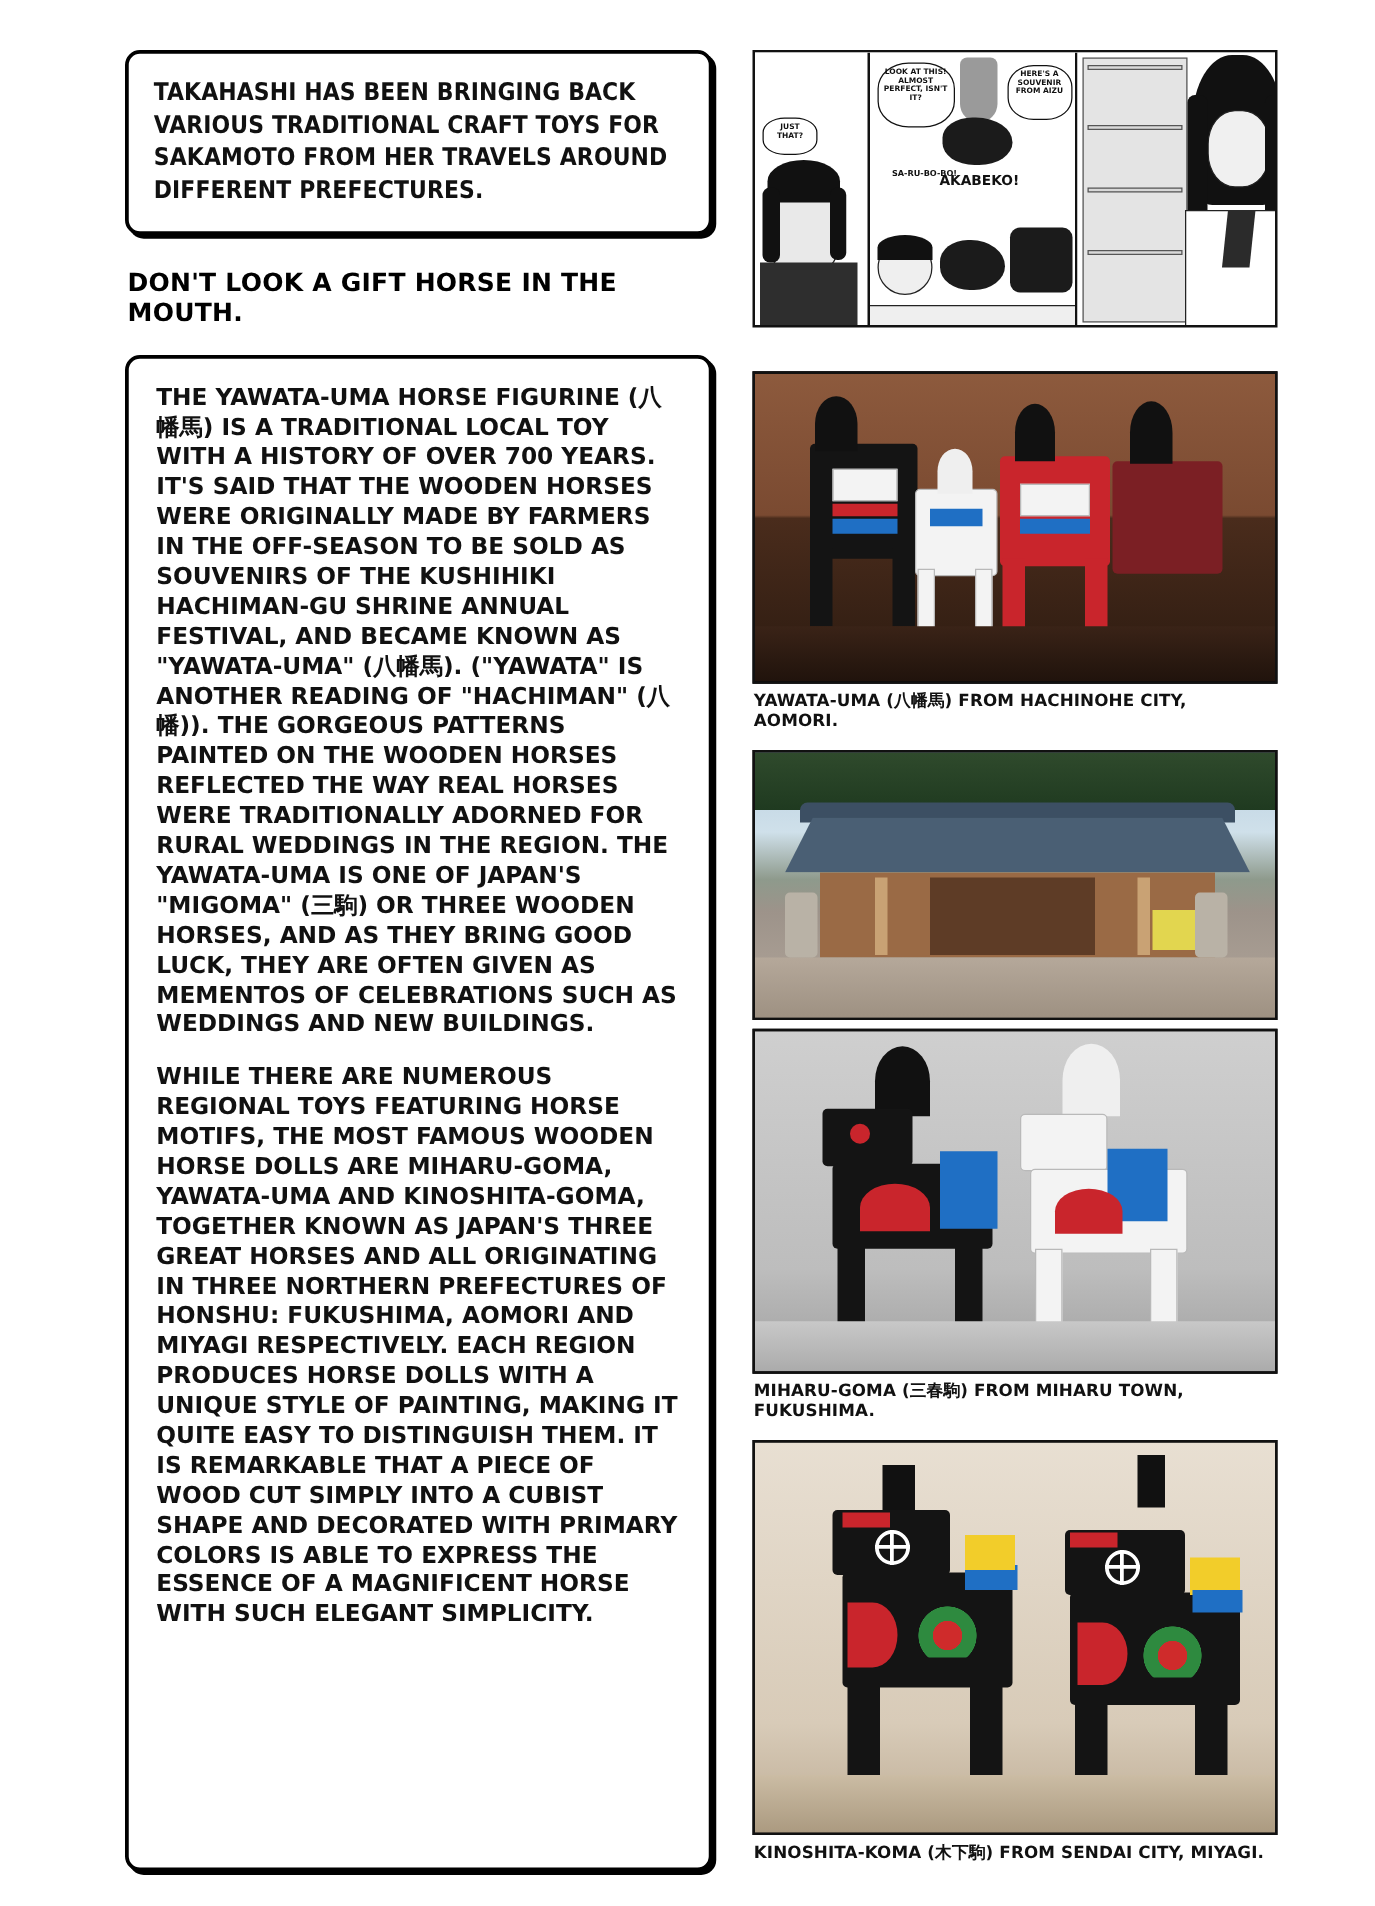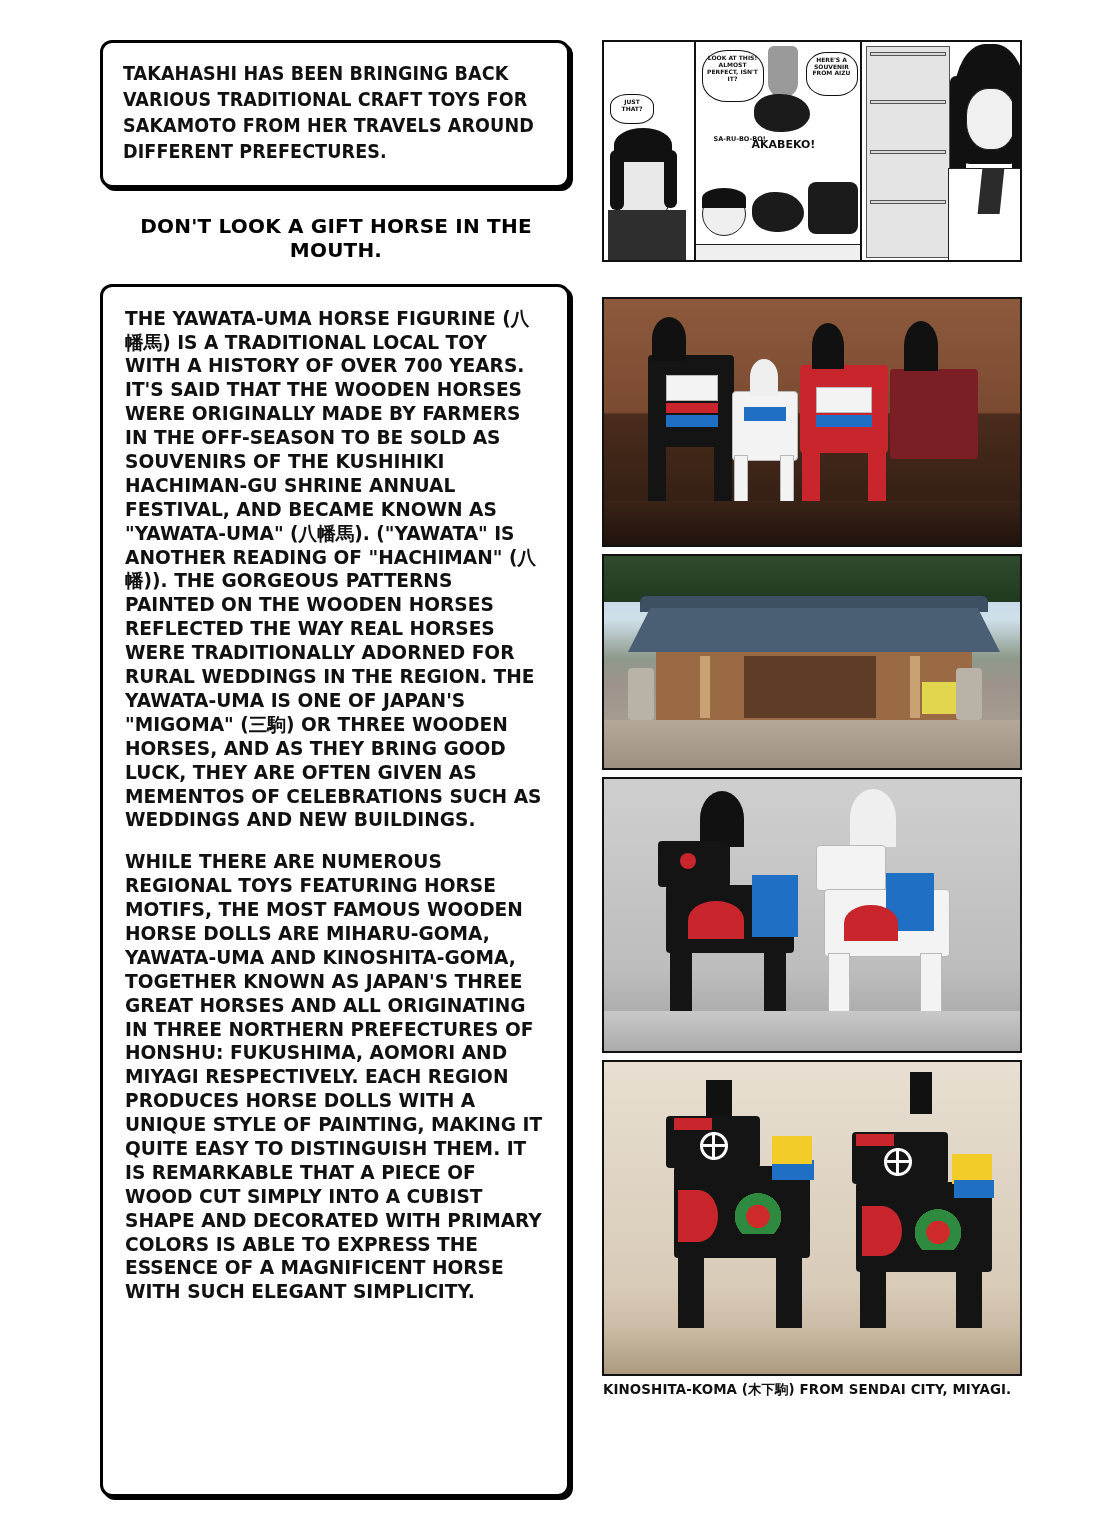--- a/index.html
+++ b/index.html
@@ -48,21 +48,20 @@
     color: #111;
   }
 
   .tagline {
     margin: 26px 0 22px 2px;
     font-size: 20px;
     font-weight: 800;
     letter-spacing: 0.2px;
     text-transform: uppercase;
     color: #000;
-    text-align: center;
   }
 
   .body-box {
     border: 3px solid #000;
     border-radius: 12px;
     padding: 20px 22px 24px 22px;
     background: #fff;
     box-shadow: 3px 3px 0 #000;
     flex: 1;
   }
@@ -246,20 +245,21 @@
           <div class="horse red" style="left:264px;top:148px;width:18px;height:56px;"></div>
           <div class="mane" style="left:208px;top:24px;width:32px;height:46px;border-radius:50% 50% 0 0;"></div>
           <div class="trim wht" style="left:212px;top:88px;width:56px;height:26px;"></div>
           <div class="trim bl" style="left:212px;top:116px;width:56px;height:12px;"></div>
 
           <div class="horse blk" style="left:286px;top:70px;width:88px;height:90px;border-radius:4px;background:#7b1f24;"></div>
           <div class="mane" style="left:300px;top:22px;width:34px;height:50px;border-radius:50% 50% 0 0;"></div>
           <div style="position:absolute;left:0;bottom:0;width:100%;height:44px;background:linear-gradient(#3a2317,#20130c);"></div>
         </div>
       </div>
+      <div class="figcap">YAWATA-UMA (八幡馬) FROM HACHINOHE CITY, AOMORI.</div>
     </div>
 
     <div class="figure">
       <div class="frame" style="height:216px;">
         <div class="photo ph-shrine">
           <div class="bldg" style="left:0;top:0;width:100%;height:46px;background:linear-gradient(#2f4a2c,#1f3a20);"></div>
           <div class="bldg" style="left:36px;top:40px;width:348px;height:16px;background:#3c4f63;border-radius:6px 6px 0 0;"></div>
           <div class="bldg" style="left:24px;top:52px;width:372px;height:44px;background:#4a5f74;clip-path:polygon(6% 0,94% 0,100% 100%,0 100%);"></div>
           <div class="bldg" style="left:52px;top:96px;width:316px;height:68px;background:#9a6a45;"></div>
           <div class="bldg" style="left:140px;top:100px;width:132px;height:62px;background:#5e3c26;"></div>
@@ -288,20 +288,21 @@
           <div class="mane white" style="left:246px;top:10px;width:46px;height:58px;border-radius:50% 50% 0 0;"></div>
           <div class="horse wht" style="left:212px;top:66px;width:70px;height:46px;border-radius:4px;"></div>
           <div class="horse wht" style="left:220px;top:110px;width:126px;height:68px;border-radius:4px;"></div>
           <div class="horse wht" style="left:224px;top:174px;width:22px;height:64px;"></div>
           <div class="horse wht" style="left:316px;top:174px;width:22px;height:64px;"></div>
           <div class="trim bl" style="left:282px;top:94px;width:48px;height:58px;"></div>
           <div class="trim red" style="left:240px;top:126px;width:54px;height:36px;border-radius:50% 50% 0 0;"></div>
           <div style="position:absolute;left:0;bottom:0;width:100%;height:40px;background:linear-gradient(#c8c8c8,#ababab);"></div>
         </div>
       </div>
+      <div class="figcap">MIHARU-GOMA (三春駒) FROM MIHARU TOWN, FUKUSHIMA.</div>
     </div>
 
     <div class="figure">
       <div class="frame" style="height:316px;">
         <div class="photo ph-kinoshita">
           <div class="mane" style="left:102px;top:18px;width:26px;height:40px;"></div>
           <div class="horse blk" style="left:62px;top:54px;width:94px;height:52px;border-radius:4px;"></div>
           <div class="horse blk" style="left:70px;top:104px;width:136px;height:92px;border-radius:4px;"></div>
           <div class="horse blk" style="left:74px;top:192px;width:26px;height:80px;"></div>
           <div class="horse blk" style="left:172px;top:192px;width:26px;height:80px;"></div>

